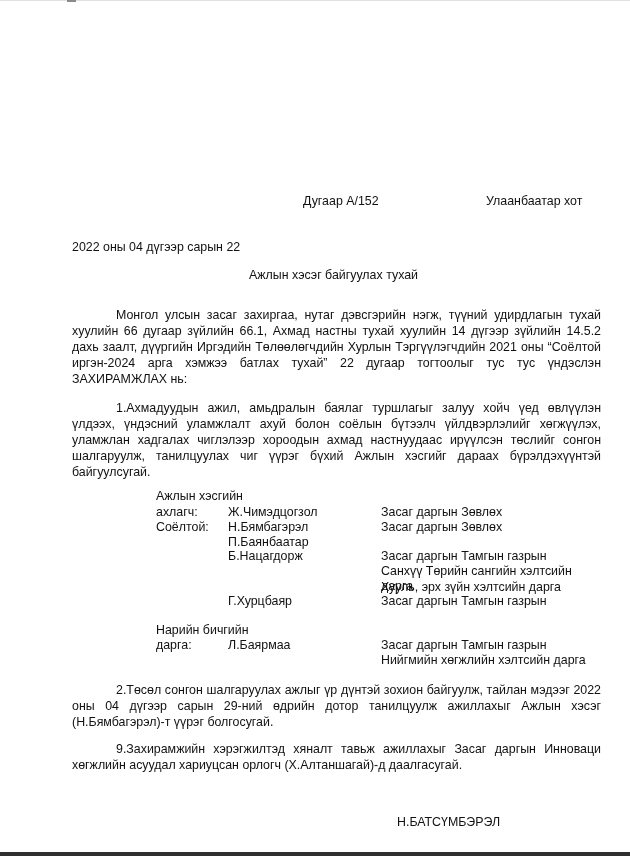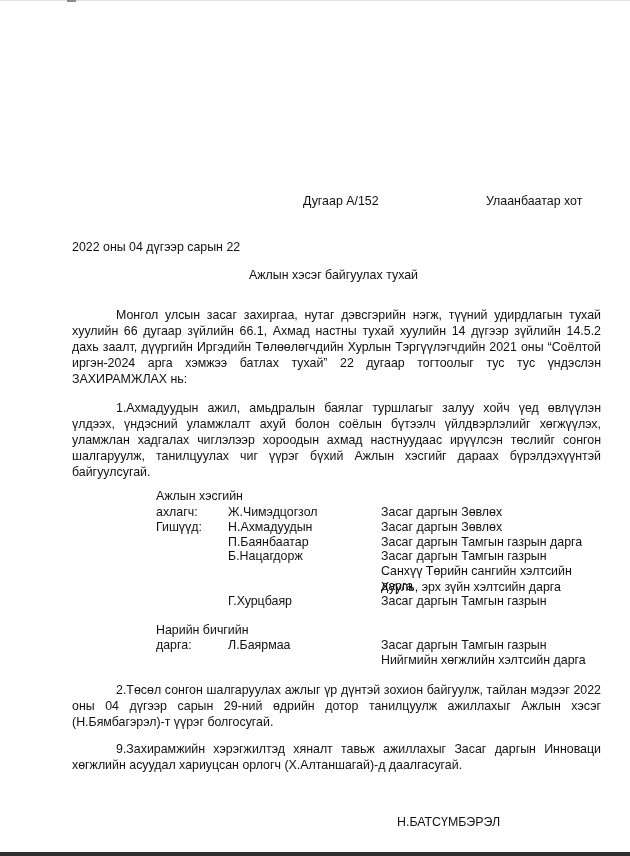--- a/index.html
+++ b/index.html
@@ -41,27 +41,26 @@
 <div>
   <div class="row" style="top:489px;">
     <span class="c1">Ажлын хэсгийн</span>
   </div>
   <div class="row" style="top:505px;">
     <span class="c1">ахлагч:</span>
     <span class="c2">Ж.Чимэдцогзол</span>
     <span class="c3">Засаг даргын Зөвлөх</span>
   </div>
   <div class="row" style="top:520px;">
-    <span class="c1">Гишүүд:</span>
-    <span class="c2">Н.Ахмадуудын</span>
+    <span class="c1">Соёлтой:</span>
+    <span class="c2">Н.Бямбагэрэл</span>
     <span class="c3">Засаг даргын Зөвлөх</span>
   </div>
   <div class="row" style="top:535px;text-align:center;">
     <span class="c2">П.Баянбаатар</span>
-    <span class="c3">Засаг даргын Тамгын газрын дарга</span>
   </div>
   <div class="row" style="top:549px;">
     <span class="c2">Б.Нацагдорж</span>
     <span class="c3">Засаг даргын Тамгын газрын</span>
   </div>
   <div class="row" style="top:564px;">
     <span class="c3">Санхүү Төрийн сангийн хэлтсийн</span>
   </div>
   <div class="row" style="top:579px;">
     <span class="c3">дарга</span>

